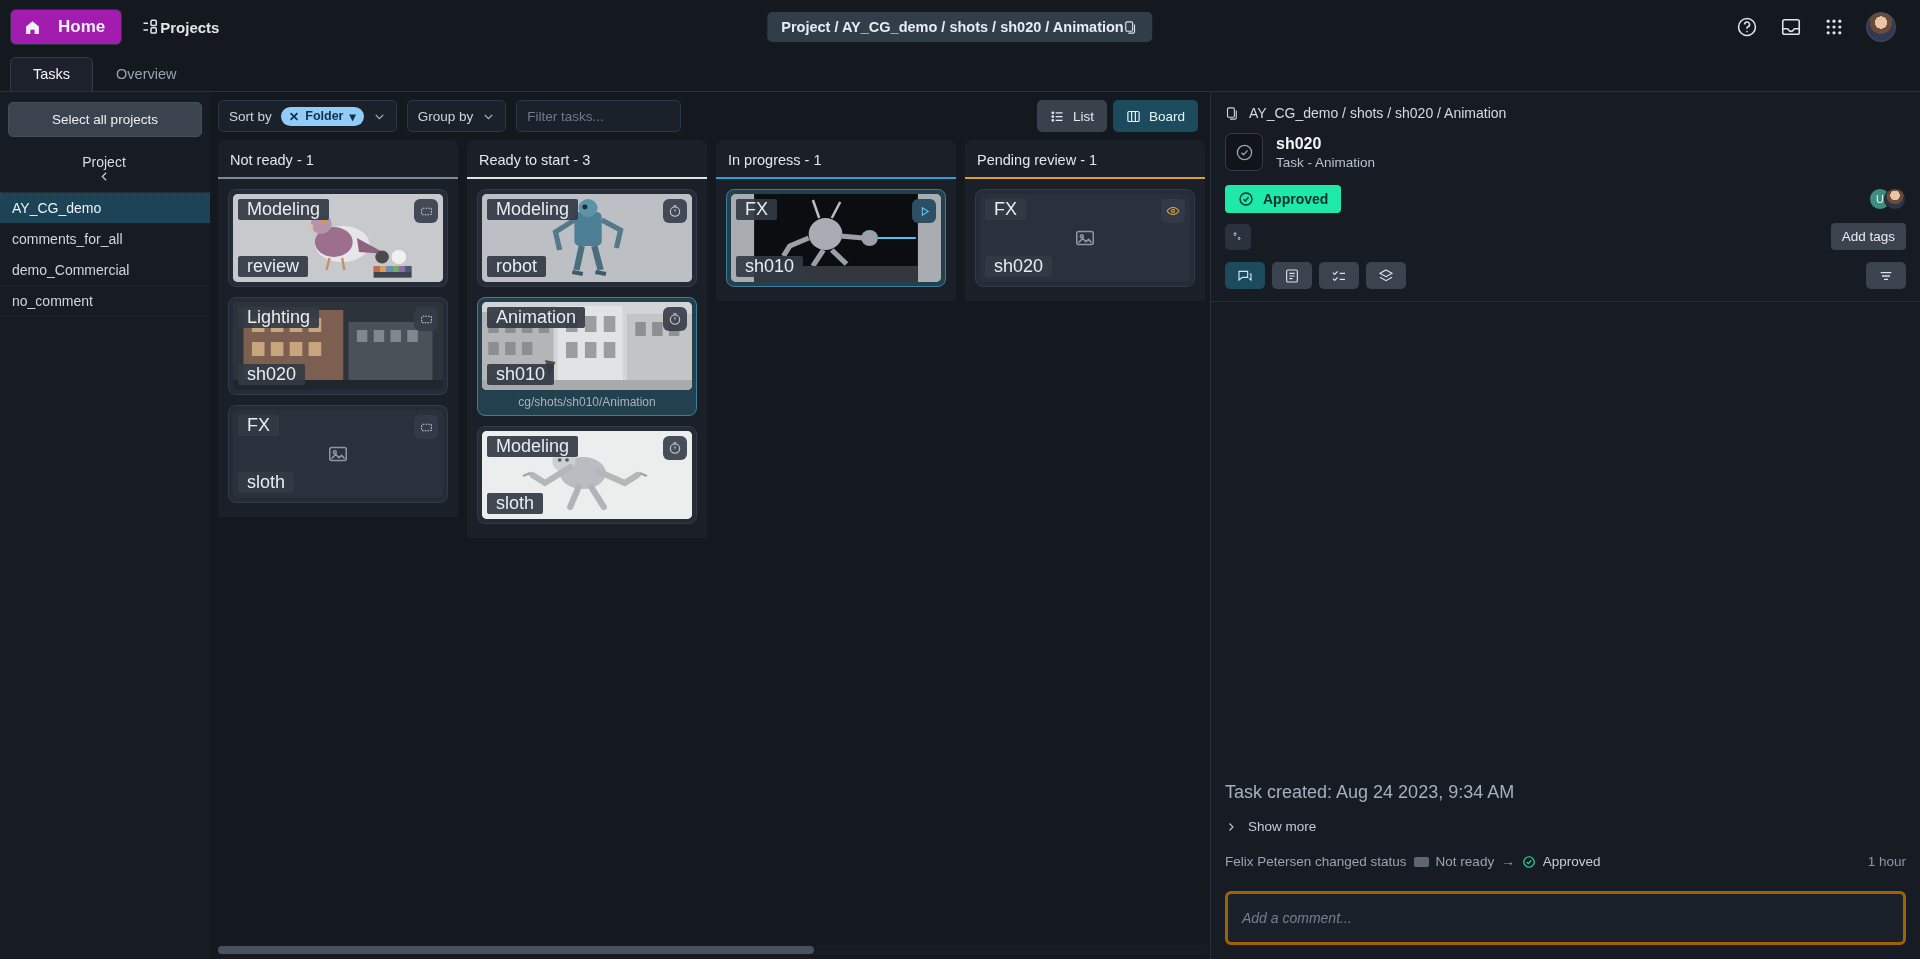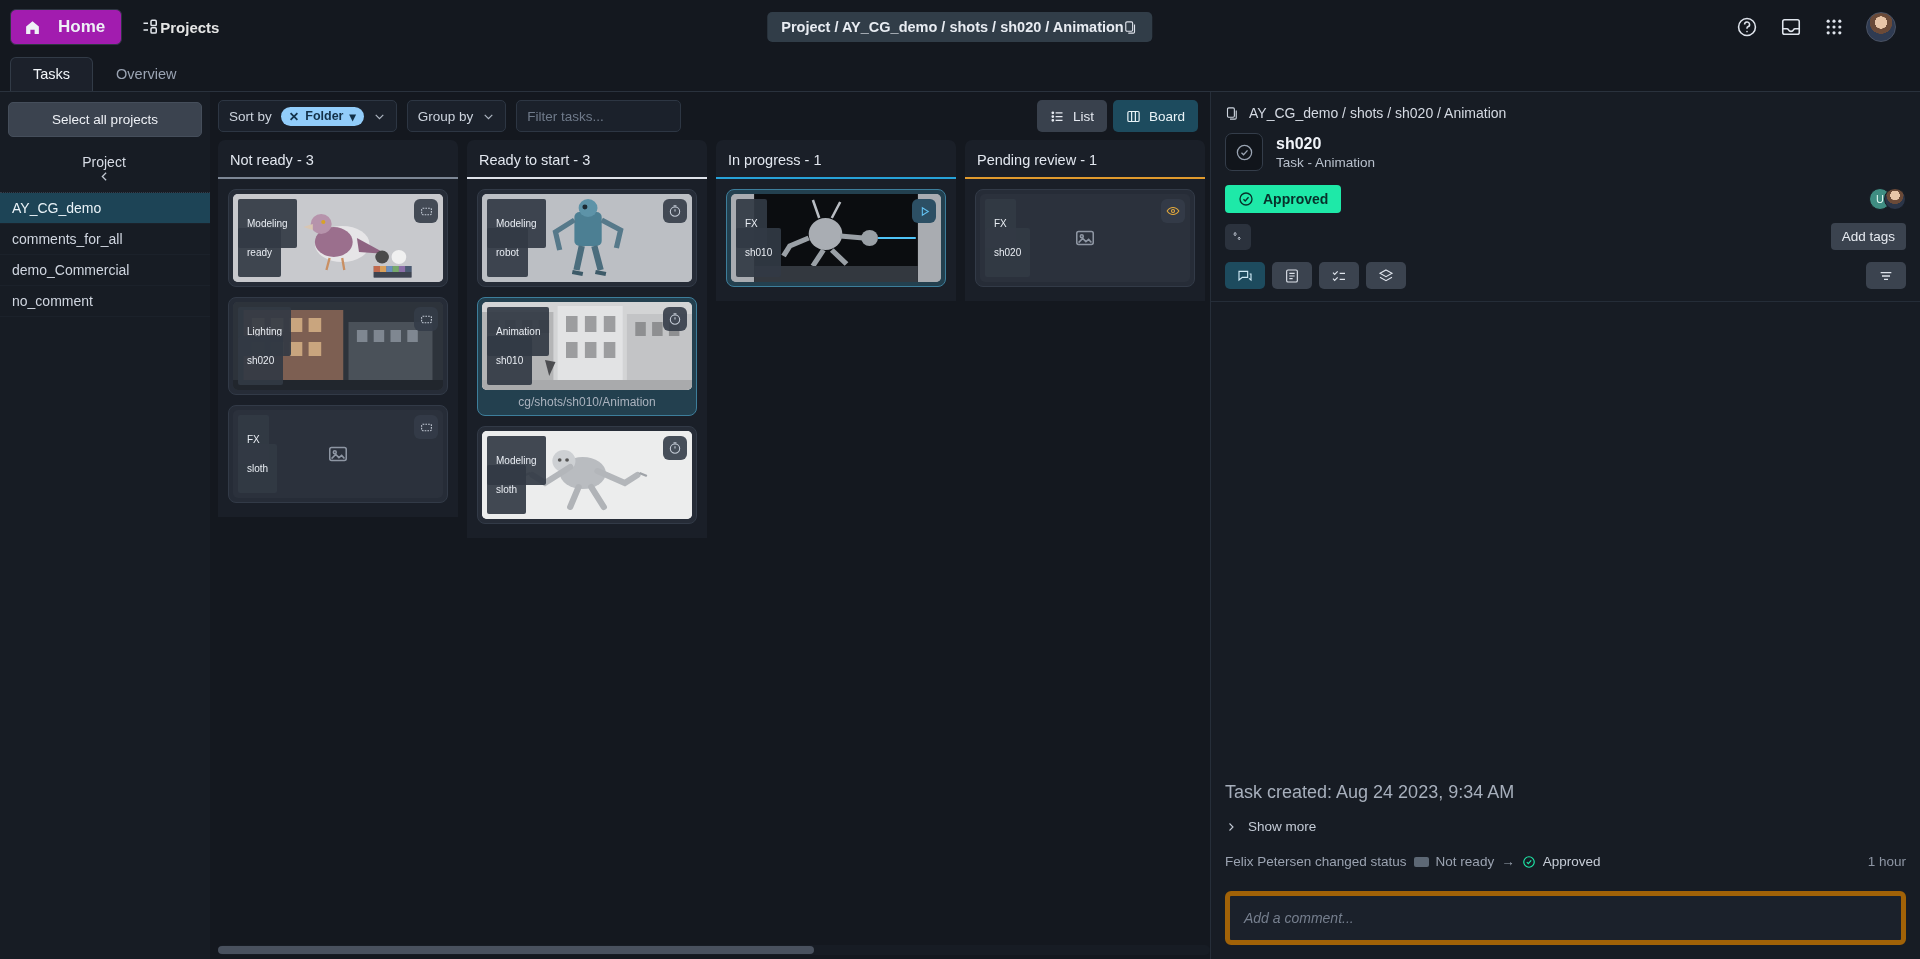--- a/index.html
+++ b/index.html
@@ -139,21 +139,21 @@
     background: #262c37; border: 1px solid #323a47; border-radius: 8px;
     padding: 4px; cursor: pointer; position: relative;
   }
   .card.sel { border-color: #3d7e9b; background: #23404f; }
   .thumb {
     height: 88px; border-radius: 5px; position: relative; overflow: hidden;
     display: flex; align-items: center; justify-content: center;
   }
   .tag {
     position: absolute; background: rgba(50,57,68,.92); color: #e9edf3;
-    border-radius: 2px; padding: 19px 9px; font-size: 10px;
+    border-radius: 2px; padding: 0 9px; font-size: 18px;
   }
   .tag.tl { top: 5px; left: 5px; }
   .tag.bl { bottom: 5px; left: 5px; }
   .icobtn {
     position: absolute; top: 5px; right: 5px;
     width: 24px; height: 24px; border-radius: 6px;
     background: rgba(52,60,72,.9);
     display: flex; align-items: center; justify-content: center;
     color: #c3cad5;
   }
@@ -242,21 +242,21 @@
     display: flex; align-items: center; gap: 7px;
     font-size: 13.5px; color: #9ba3b1; padding: 8px 0 4px;
   }
   .st-mini {
     display: inline-block; width: 15px; height: 10px;
     border-radius: 2px; background: #5d6875;
   }
   .act-time { margin-left: auto; color: #8d95a3; }
   .comment-wrap { padding: 10px 14px 14px; }
   .comment-box {
-    border: 5px solid #a16207; border-radius: 6px; background: #1b212b;
+    border: 3px solid #a16207; border-radius: 6px; background: #1b212b;
     height: 54px; display: flex; align-items: center; padding: 0 14px;
     font-size: 14px; color: #767f8e; font-style: italic; cursor: text;
   }
   svg { display: block; }
 </style>
 </head>
 <body>
 
 <div class="topbar">
   <div class="home-btn">
@@ -388,21 +388,21 @@
             </svg>
           </span>
           <span>Board</span>
         </div>
       </div>
     </div>
 
     <div class="columns">
 
       <div class="col">
-        <div class="col-head">Not ready - 3</div>
+        <div class="col-head">Not ready - 1</div>
         <div class="col-rule" style="background:#7d8795"></div>
         <div class="col-body">
 
           <div class="card">
             <div class="thumb" style="background:#c6c7cb">
               <svg width="100%" height="100%" viewBox="0 0 200 88" preserveAspectRatio="none">
                 <rect width="200" height="88" fill="#c8c9cd"></rect>
                 <ellipse cx="104" cy="50" rx="26" ry="18" fill="#e6e5e7"></ellipse>
                 <ellipse cx="96" cy="48" rx="18" ry="15" fill="#9b6f8d"></ellipse>
                 <path d="M118 44 L146 60 L120 58 Z" fill="#8e6381"></path>
@@ -415,21 +415,21 @@
                 <rect x="134" y="72" width="36" height="12" fill="#6b6f7c"></rect>
                 <rect x="134" y="72" width="6" height="6" fill="#c26a4e"></rect>
                   <rect x="140" y="72" width="6" height="6" fill="#d9a05b"></rect>
                 <rect x="146" y="72" width="6" height="6" fill="#6b8fbd"></rect>
                   <rect x="152" y="72" width="6" height="6" fill="#77a96b"></rect>
                 <rect x="158" y="72" width="6" height="6" fill="#8b6fa8"></rect>
                   <rect x="164" y="72" width="6" height="6" fill="#4a5a72"></rect>
                 <rect x="134" y="78" width="36" height="5" fill="#3e4450"></rect>
               </svg>
               <span class="tag tl">Modeling</span>
-              <span class="tag bl">ready</span>
+              <span class="tag bl">review</span>
               <span class="icobtn">
                 <svg width="13" height="13" viewBox="0 0 24 24" fill="none" stroke="currentColor" stroke-width="2">
                     <rect x="3" y="6" width="18" height="12" rx="2" stroke-dasharray="3 2"></rect>
                   </svg>
               </span>
             </div>
           </div>
 
           <div class="card">
             <div class="thumb" style="background:#3a3f46">

